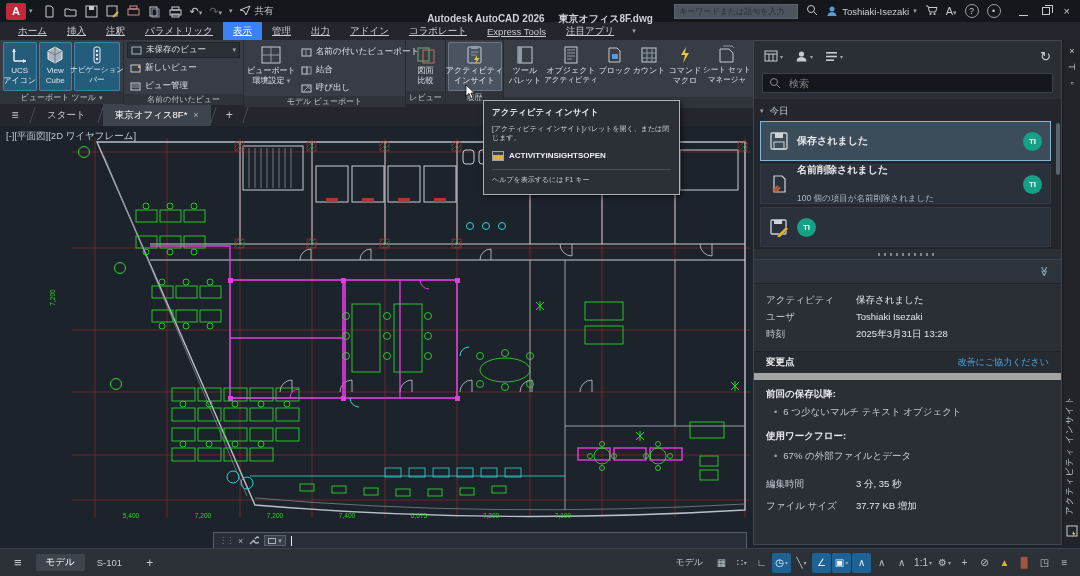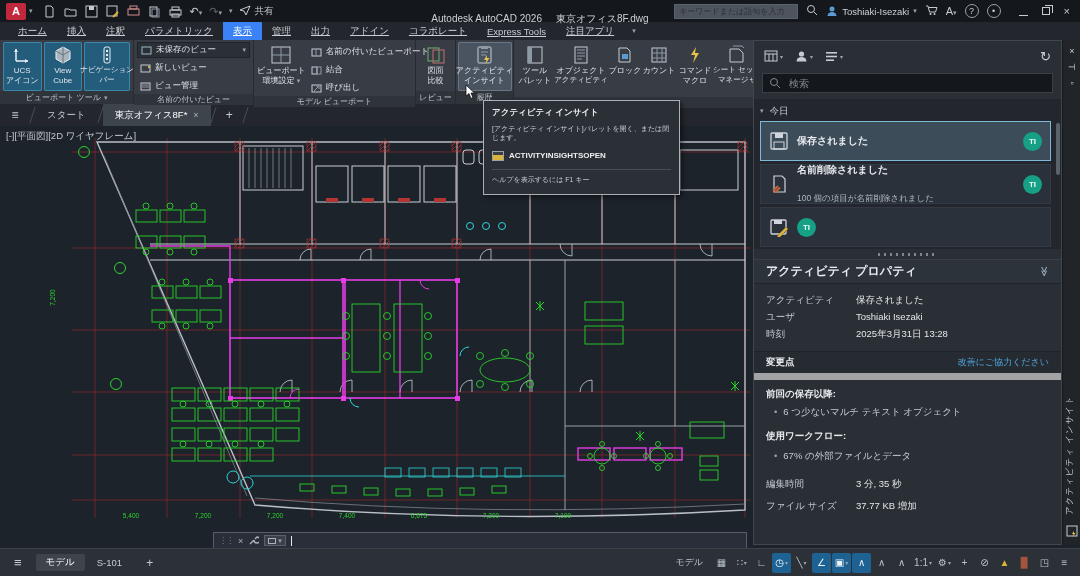--- a/index.html
+++ b/index.html
@@ -9,21 +9,21 @@
   
   .titlebar{position:absolute;left:0;top:0;width:1080px;height:22px;background:#14171c;display:flex;align-items:center;gap:6px;padding:0 6px;z-index:70;}
   .appbtn{width:20px;height:17px;background:#c1283c;color:#fff;font-weight:bold;font-size:11px;display:flex;align-items:center;justify-content:center;border-radius:2px;}
   .appcaret{color:#9aa2ab;font-size:7px;margin-left:-3px;}
   .qat{display:flex;align-items:center;gap:7px;margin-left:4px;}
   .qi{width:14px;height:14px;display:flex;align-items:center;justify-content:center;}
   .qi svg{display:block;}
   .glyphbtn{color:#c6ccd3;font-size:11px;line-height:1;}
   .dim{color:#5c636b !important;}
   .share{display:flex;align-items:center;gap:4px;color:#c6ccd3;font-size:9.5px;}
-  .title-center{position:absolute;left:0;right:0;top:0;height:37px;display:flex;align-items:center;justify-content:center;gap:14px;color:#cdd2d8;font-size:10px;pointer-events:none;}
+  .title-center{position:absolute;left:0;right:0;top:0;height:37px;display:flex;align-items:center;justify-content:center;gap:14px;color:#cdd2d8;font-size:10px;pointer-events:none;font-weight:bold;}
   .tb-right{margin-left:auto;display:flex;align-items:center;gap:8px;}
   .tb-search{width:124px;height:15px;background:#4d545d;border:1px solid #5a626b;color:#23272d;font-size:8px;padding:0 4px;}
   .tb-search::placeholder{color:#2a2f36;}
   .usr{display:flex;align-items:center;gap:4px;color:#cdd2d8;font-size:9.5px;}
   .circ{width:14px;height:14px;border:1px solid #9aa2ab;border-radius:50%;color:#c6ccd3;font-size:9px;display:flex;align-items:center;justify-content:center;}
   .winbtns{display:flex;align-items:center;gap:14px;margin-left:10px;margin-right:4px;}
   .minbar{width:9px;height:1px;background:#c6ccd3;display:inline-block;}
   .restore{width:8px;height:8px;border:1px solid #c6ccd3;position:relative;display:inline-block;}
   .restore:before{content:"";position:absolute;left:2px;top:-3px;width:7px;height:7px;border:1px solid #c6ccd3;border-left:none;border-bottom:none;}
   .xg{color:#c6ccd3;font-size:11px;}
@@ -248,21 +248,21 @@
     <span class="rtab">出力</span>
     <span class="rtab">アドイン</span>
     <span class="rtab">コラボレート</span>
     <span class="rtab">Express Tools</span>
     <span class="rtab">注目アプリ</span>
     <span class="tabmenu">▾</span>
   </div>
 
   <div class="ribbon">
 
-    <div class="panel" style="width:134px">
+    <div class="panel" style="width:124px">
       <div class="pbody">
         <div class="bigbtn toggled">
           <svg width="20" height="20">
               <path d="M4,16 L4,4 M4,16 L16,16" stroke="#e8eef2" stroke-width="1.5" fill="none"></path>
               <path d="M4,4 l-2,3 h4 z M16,16 l-3,-2 v4 z" fill="#e8eef2"></path>
             </svg>
           <span class="bl">UCS</span>
             <span class="bl">アイコン</span>
         </div>
         <div class="bigbtn toggled">
@@ -844,21 +844,20 @@
       </div>
 
       <div class="scrollthumb"></div>
     </div>
 
     <div class="splitter">
         <div class="dots"></div>
       </div>
 
     <div class="props-hd">
-      <span class="t">アクティビティ プロパティ</span>
       <span class="chev">≫</span>
     </div>
     <div class="props">
       <div class="prow">
           <span class="k">アクティビティ</span>
           <span class="v">保存されました</span>
         </div>
       <div class="prow">
           <span class="k">ユーザ</span>
           <span class="v">Toshiaki Isezaki</span>

